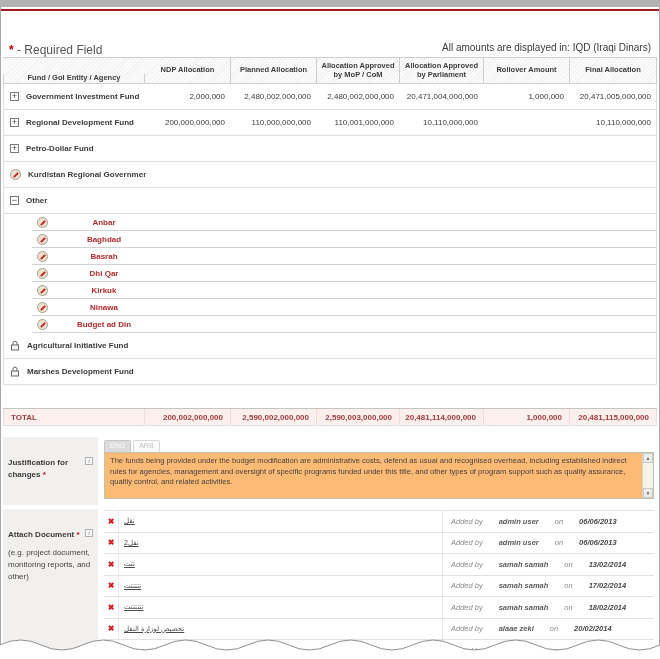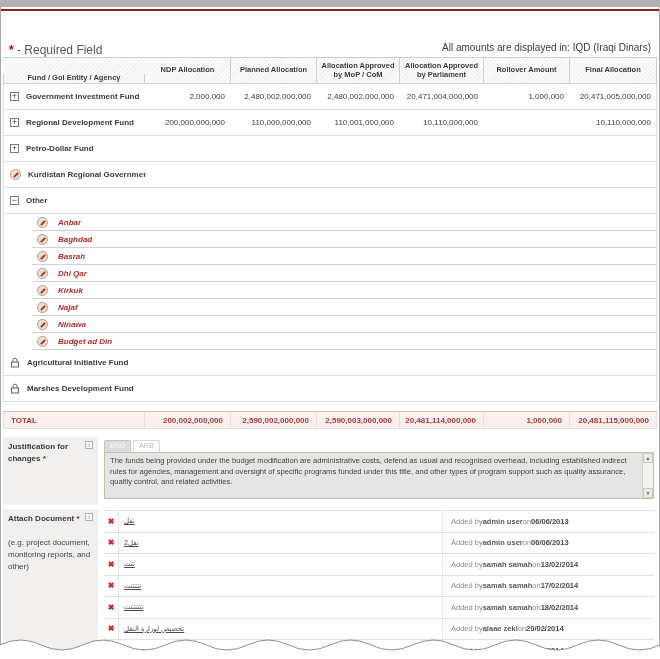--- a/index.html
+++ b/index.html
@@ -28,70 +28,70 @@
            text-align:center; font-weight:bold; font-size:7.5px; white-space:pre-line; line-height:1.15; }
   .hcell:first-child { border-left:1px solid #cfcfcf;margin-top:16px; }
   .rows { border-left:1px solid #dedede; border-right:1px solid #dedede; }
   .row.fund { height:26px; align-items:center; border-bottom:1px solid #dedede; }
   .name-cell { display:flex; align-items:center; padding-left:6px; gap:7px; overflow:hidden; }
   .fname { font-weight:bold; white-space:nowrap; }
   .cell.num { text-align:right; padding-right:7px; white-space:nowrap; }
 
   .row.sub { height:17px; margin-left:28px; border-bottom:1px solid #d2d2d2; display:flex; align-items:center; }
   .rows > .row.sub:last-of-type { border-bottom:1px solid #d2d2d2; }
-  .rname { display:inline-block; width:92px; margin-left:10px; text-align:left; color:#b32b2b;
-           font-weight:bold; text-decoration:none; cursor:pointer;font-style:italic; }
+  .rname { display:inline-block; width:92px; margin-left:10px; text-align:center; color:#b32b2b;
+           font-weight:bold; text-decoration:none; cursor:pointer; }
 
   .ebox { width:9px; height:9px; border:1px solid #7a7a7a; background:#fff; font-size:9px; line-height:7px;
           align-items:center; justify-content:center; display:none; cursor:pointer; color:#444; flex:0 0 9px; }
   .pencil { width:11px; height:11px; border-radius:50%; background:#ece2cd; border:1px solid #a89f8a;
             position:relative; display:none; cursor:pointer; flex:0 0 11px; }
   .pencil::before { content:""; position:absolute; left:2px; top:4px; width:6px; height:2px;
             background:#c32222; transform:rotate(-45deg); }
   .lock { display:none; flex:0 0 10px; }
   .row[data-icon="plus"] .ebox, .row[data-icon="minus"] .ebox { display:inline-flex; }
   .row[data-icon="edit"] .pencil { display:inline-block; }
   .row[data-icon="lock"] .lock { display:inline-block; }
   .row.sub .pencil { display:inline-block; margin-left:5px; }
 
-  .total-row { height:18px; margin-top:9px; align-items:center; background:#fcf0ee;
+  .total-row { height:18px; margin-top:23px; align-items:center; background:#fcf0ee;
                border-top:1px solid #c4c4c4; border-bottom:1px solid #dedede;
                color:#a13c3a; font-weight:bold; }
   .total-row .cell { border-right:1px solid #f0dcd8; height:100%; display:flex; align-items:center; justify-content:flex-end; }
   .total-row .cell.tlabel { justify-content:flex-start; padding-left:7px; border-left:1px solid #dedede; }
 
   
-  .label-box { position:absolute; left:3px; width:95px; background:#f2f0ee; padding:4px 5px; font-size:8px; color:#3a3a3a; }
+  .label-box { position:absolute; left:3px; width:95px; background:#f2f0ee; padding:20px 5px; font-size:8px; color:#3a3a3a; }
   .label-box .lbl { font-weight:bold; line-height:1.45; }
-  .label-box .sub-lbl { font-weight:normal; line-height:1.5; margin-top:12px; color:#444; }
+  .label-box .sub-lbl { font-weight:normal; line-height:1.5; margin-top:6px; color:#444; }
   .info { float:right; width:8px; height:8px; border:1px solid #b0b0b0; background:#fafafa; color:#777;
           font-size:6px; font-style:italic; font-family:"Liberation Serif", serif; text-align:center; line-height:7px; cursor:pointer; }
   #justification-label-box { top:437px; height:68px; }
   #attach-label-box { top:509px; height:184px; }
 
   .jcontent { position:absolute; left:104px; top:440px; width:550px; }
   .tabs { display:flex; gap:2px; height:12px; }
   .tab { font-size:7px; padding:1px 5px; border:1px solid #c6c6c6; border-bottom:none;
          border-radius:2px 2px 0 0; cursor:pointer; }
   .tab.active { background:#dcdcdc; color:#fbfbfb; }
   .tab.inactive { background:#fcfcfc; color:#c0c0c0; border-color:#d8d8d8; }
-  .jtext-box { width:550px; height:47px; background:#e5e5e5; border:1px solid #c2c2ae; display:flex; }
+  .jtext-box { width:550px; height:47px; background:#fdba74; border:1px solid #c2c2ae; display:flex; }
   .jtext { flex:1; padding:3px 5px; font-size:7.6px; line-height:1.4; color:#3f3f3f; overflow:hidden; }
   .sbar { width:11px; border-left:1px solid #d5d5c2; background:#f3f3ea; display:flex; flex-direction:column; justify-content:space-between; }
   .sbtn { height:10px; background:#ececec; border:1px solid #c9c9c9; font-size:5px; color:#666;
           display:flex; align-items:center; justify-content:center; cursor:pointer; }
 
   .attach-table { position:absolute; left:104px; top:510px; width:550px; border-top:1px solid #e2e2e2; }
   .arow { display:flex; height:21.5px; border-bottom:1px solid #e2e2e2; align-items:stretch; background:#fff; }
   .acell { display:flex; align-items:center; }
   .xcol { width:15px; justify-content:center; border-right:1px solid #e8e8e8; }
   .xicon { color:#d31f1f; font-size:8px; font-weight:bold; cursor:pointer; }
   .fcol { width:324px; border-right:1px solid #e8e8e8; padding-left:5px; }
   .flink { font-size:7px; color:#4a4a4a; text-decoration:underline; cursor:pointer; }
-  .bycol { flex:1; padding-left:8px; font-size:7.5px; gap:0; }
+  .bycol { flex:1; padding-left:8px; font-size:7.5px; gap:16px;font-style:italic; }
   .bylabel { color:#8a8a8a; }
   .byuser { color:#5a5a5a; font-weight:bold; }
   .bydate { color:#474747; font-weight:bold; }
 
   .wave { position:absolute; left:0; bottom:0; width:660px; height:32px; z-index:20; }
 </style>
 </head>
 <body>
 
 <div class="page">
@@ -211,24 +211,20 @@
   <div class="row sub" data-icon="edit">
     <span class="pencil"></span>
     <a class="rname">Dhi Qar</a>
   </div>
 
   <div class="row sub" data-icon="edit">
     <span class="pencil"></span>
     <a class="rname">Kirkuk</a>
   </div>
 
-  <div class="row sub" data-icon="edit">
-    <span class="pencil"></span>
-    <a class="rname">Najaf</a>
-  </div>
 
   <div class="row sub" data-icon="edit">
     <span class="pencil"></span>
     <a class="rname">Ninawa</a>
   </div>
 
   <div class="row sub" data-icon="edit">
     <span class="pencil"></span>
     <a class="rname">Budget ad Din</a>
   </div>

